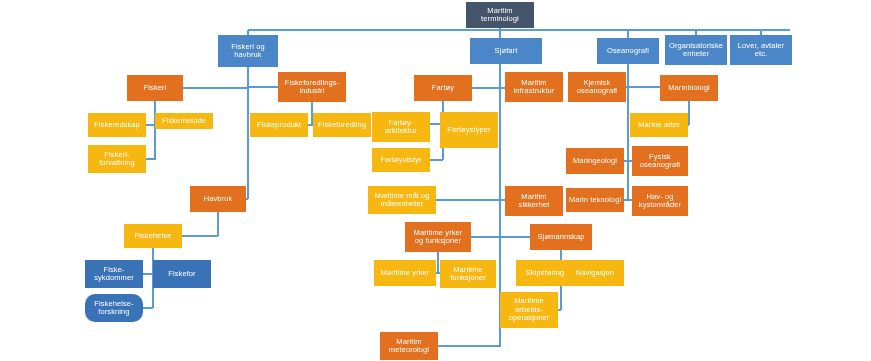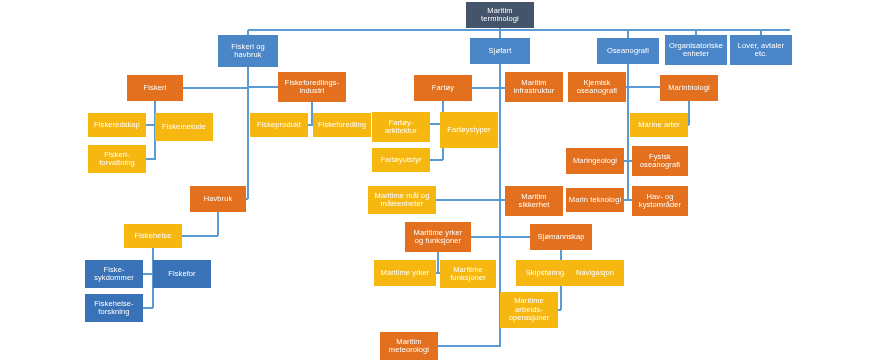--- a/index.html
+++ b/index.html
@@ -111,41 +111,41 @@
       <path d="M688,125 L689,125"></path>
       <path d="M689,125 L688,125"></path>
     </g>
   </svg>
 
   <div id="nodes">
       <div class="node lvl-root" style="left: 466px; top: 2px; width: 68px; height: 26px;">Maritim
 terminologi</div>
       <div class="node lvl-1" style="left: 218px; top: 35px; width: 60px; height: 32px;">Fiskeri og
 havbruk</div>
-      <div class="node lvl-1" style="left: 470px; top: 38px; width: 60px; height: 26px; text-align: center;">Sjøfart</div>
+      <div class="node lvl-1" style="left: 470px; top: 38px; width: 72px; height: 26px; text-align: center;">Sjøfart</div>
       <div class="node lvl-1" style="left: 597px; top: 38px; width: 62px; height: 26px;">Oseanografi</div>
       <div class="node lvl-1" style="left: 665px; top: 35px; width: 62px; height: 30px;">Organisatoriske
 enheter</div>
       <div class="node lvl-1" style="left: 730px; top: 35px; width: 62px; height: 30px;">Lover, avtaler
 etc.</div>
       <div class="node lvl-2" style="left: 127px; top: 75px; width: 56px; height: 26px;">Fiskeri</div>
       <div class="node lvl-2" style="left: 278px; top: 72px; width: 68px; height: 30px;">Fiskeforedlings-
 industri</div>
       <div class="node lvl-2" style="left: 190px; top: 186px; width: 56px; height: 26px;">Havbruk</div>
       <div class="node lvl-3" style="left: 88px; top: 113px; width: 58px; height: 24px;">Fiskeredskap</div>
-      <div class="node lvl-3" style="left: 155px; top: 113px; width: 58px; height: 28px;">Fiskemetode</div>
+      <div class="node lvl-3" style="left: 155px; top: 113px; width: 58px; height: 16px;">Fiskemetode</div>
       <div class="node lvl-3" style="left: 88px; top: 145px; width: 58px; height: 28px;">Fiskeri-
 forvaltning</div>
       <div class="node lvl-3" style="left: 250px; top: 113px; width: 58px; height: 24px;">Fiskeprodukt</div>
       <div class="node lvl-3" style="left: 313px; top: 113px; width: 58px; height: 24px;">Fiskeforedling</div>
       <div class="node lvl-3" style="left: 124px; top: 224px; width: 58px; height: 24px;">Fiskehelse</div>
       <div class="node lvl-4" style="left: 85px; top: 260px; width: 58px; height: 28px;">Fiske-
 sykdommer</div>
       <div class="node lvl-4" style="left: 153px; top: 260px; width: 58px; height: 28px;">Fiskefor</div>
-      <div class="node lvl-4" style="left: 85px; top: 294px; width: 58px; height: 28px;">Fiskehelse-
+      <div class="node lvl-4" style="left: 85px; top: 294px; width: 58px; height: 28px; border-radius: 10px;">Fiskehelse-
 forskning</div>
       <div class="node lvl-2" style="left: 414px; top: 75px; width: 58px; height: 26px;">Fartøy</div>
       <div class="node lvl-2" style="left: 505px; top: 72px; width: 58px; height: 30px;">Maritim
 infrastruktur</div>
       <div class="node lvl-3" style="left: 372px; top: 112px; width: 58px; height: 30px;">Fartøy-
 arkitektur</div>
       <div class="node lvl-3" style="left: 440px; top: 112px; width: 58px; height: 36px;">Fartøystyper</div>
       <div class="node lvl-3" style="left: 372px; top: 148px; width: 58px; height: 24px;">Fartøyutstyr</div>
       <div class="node lvl-3" style="left: 368px; top: 186px; width: 68px; height: 28px;">Maritime mål og
 måleenheter</div>

